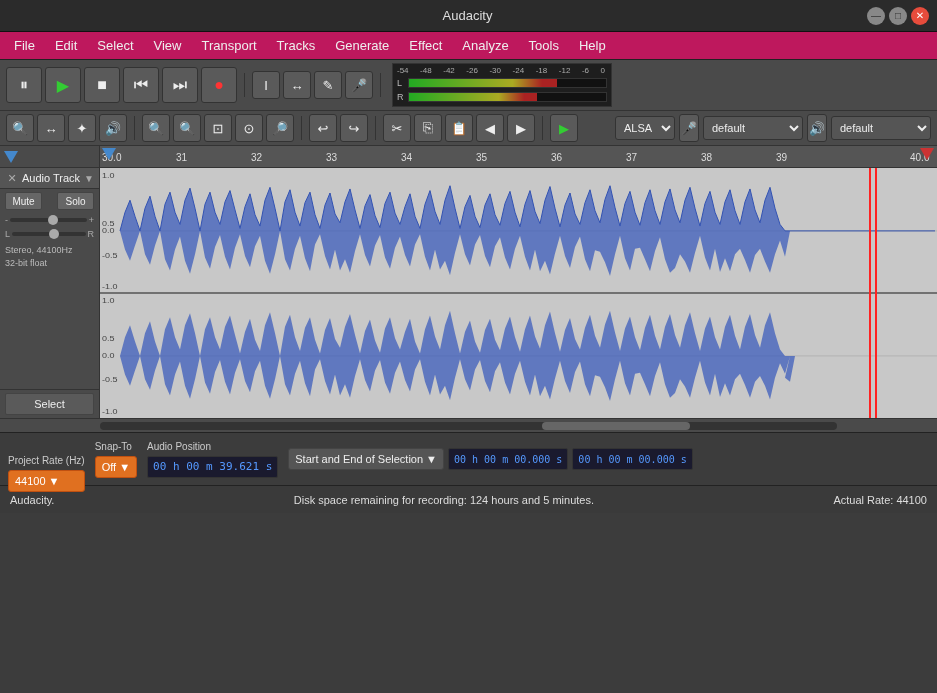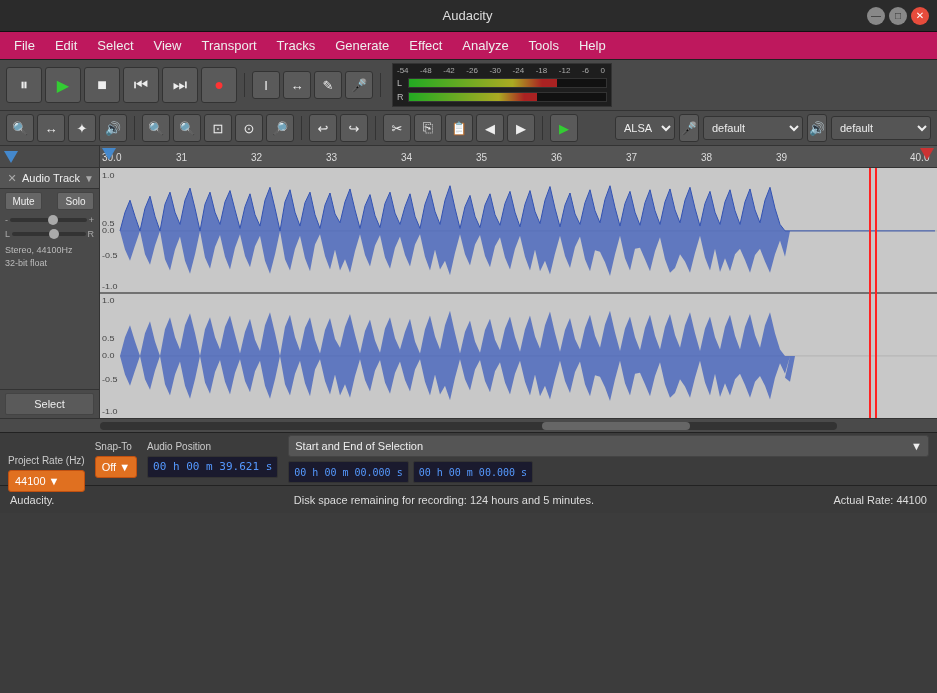--- a/index.html
+++ b/index.html
@@ -272,21 +272,20 @@
       font-family: monospace;
       padding: 2px 5px;
       height: 22px;
       display: flex;
       align-items: center;
       border-radius: 2px;
       min-width: 105px;
     }
     .selection-group {
       display: flex;
-      flex-direction: column;
       gap: 4px;
       flex: 1;
     }
     .selection-dropdown {
       background: #555;
       border: 1px solid #444;
       color: #eee;
       font-size: 11px;
       cursor: pointer;
       border-radius: 3px;

